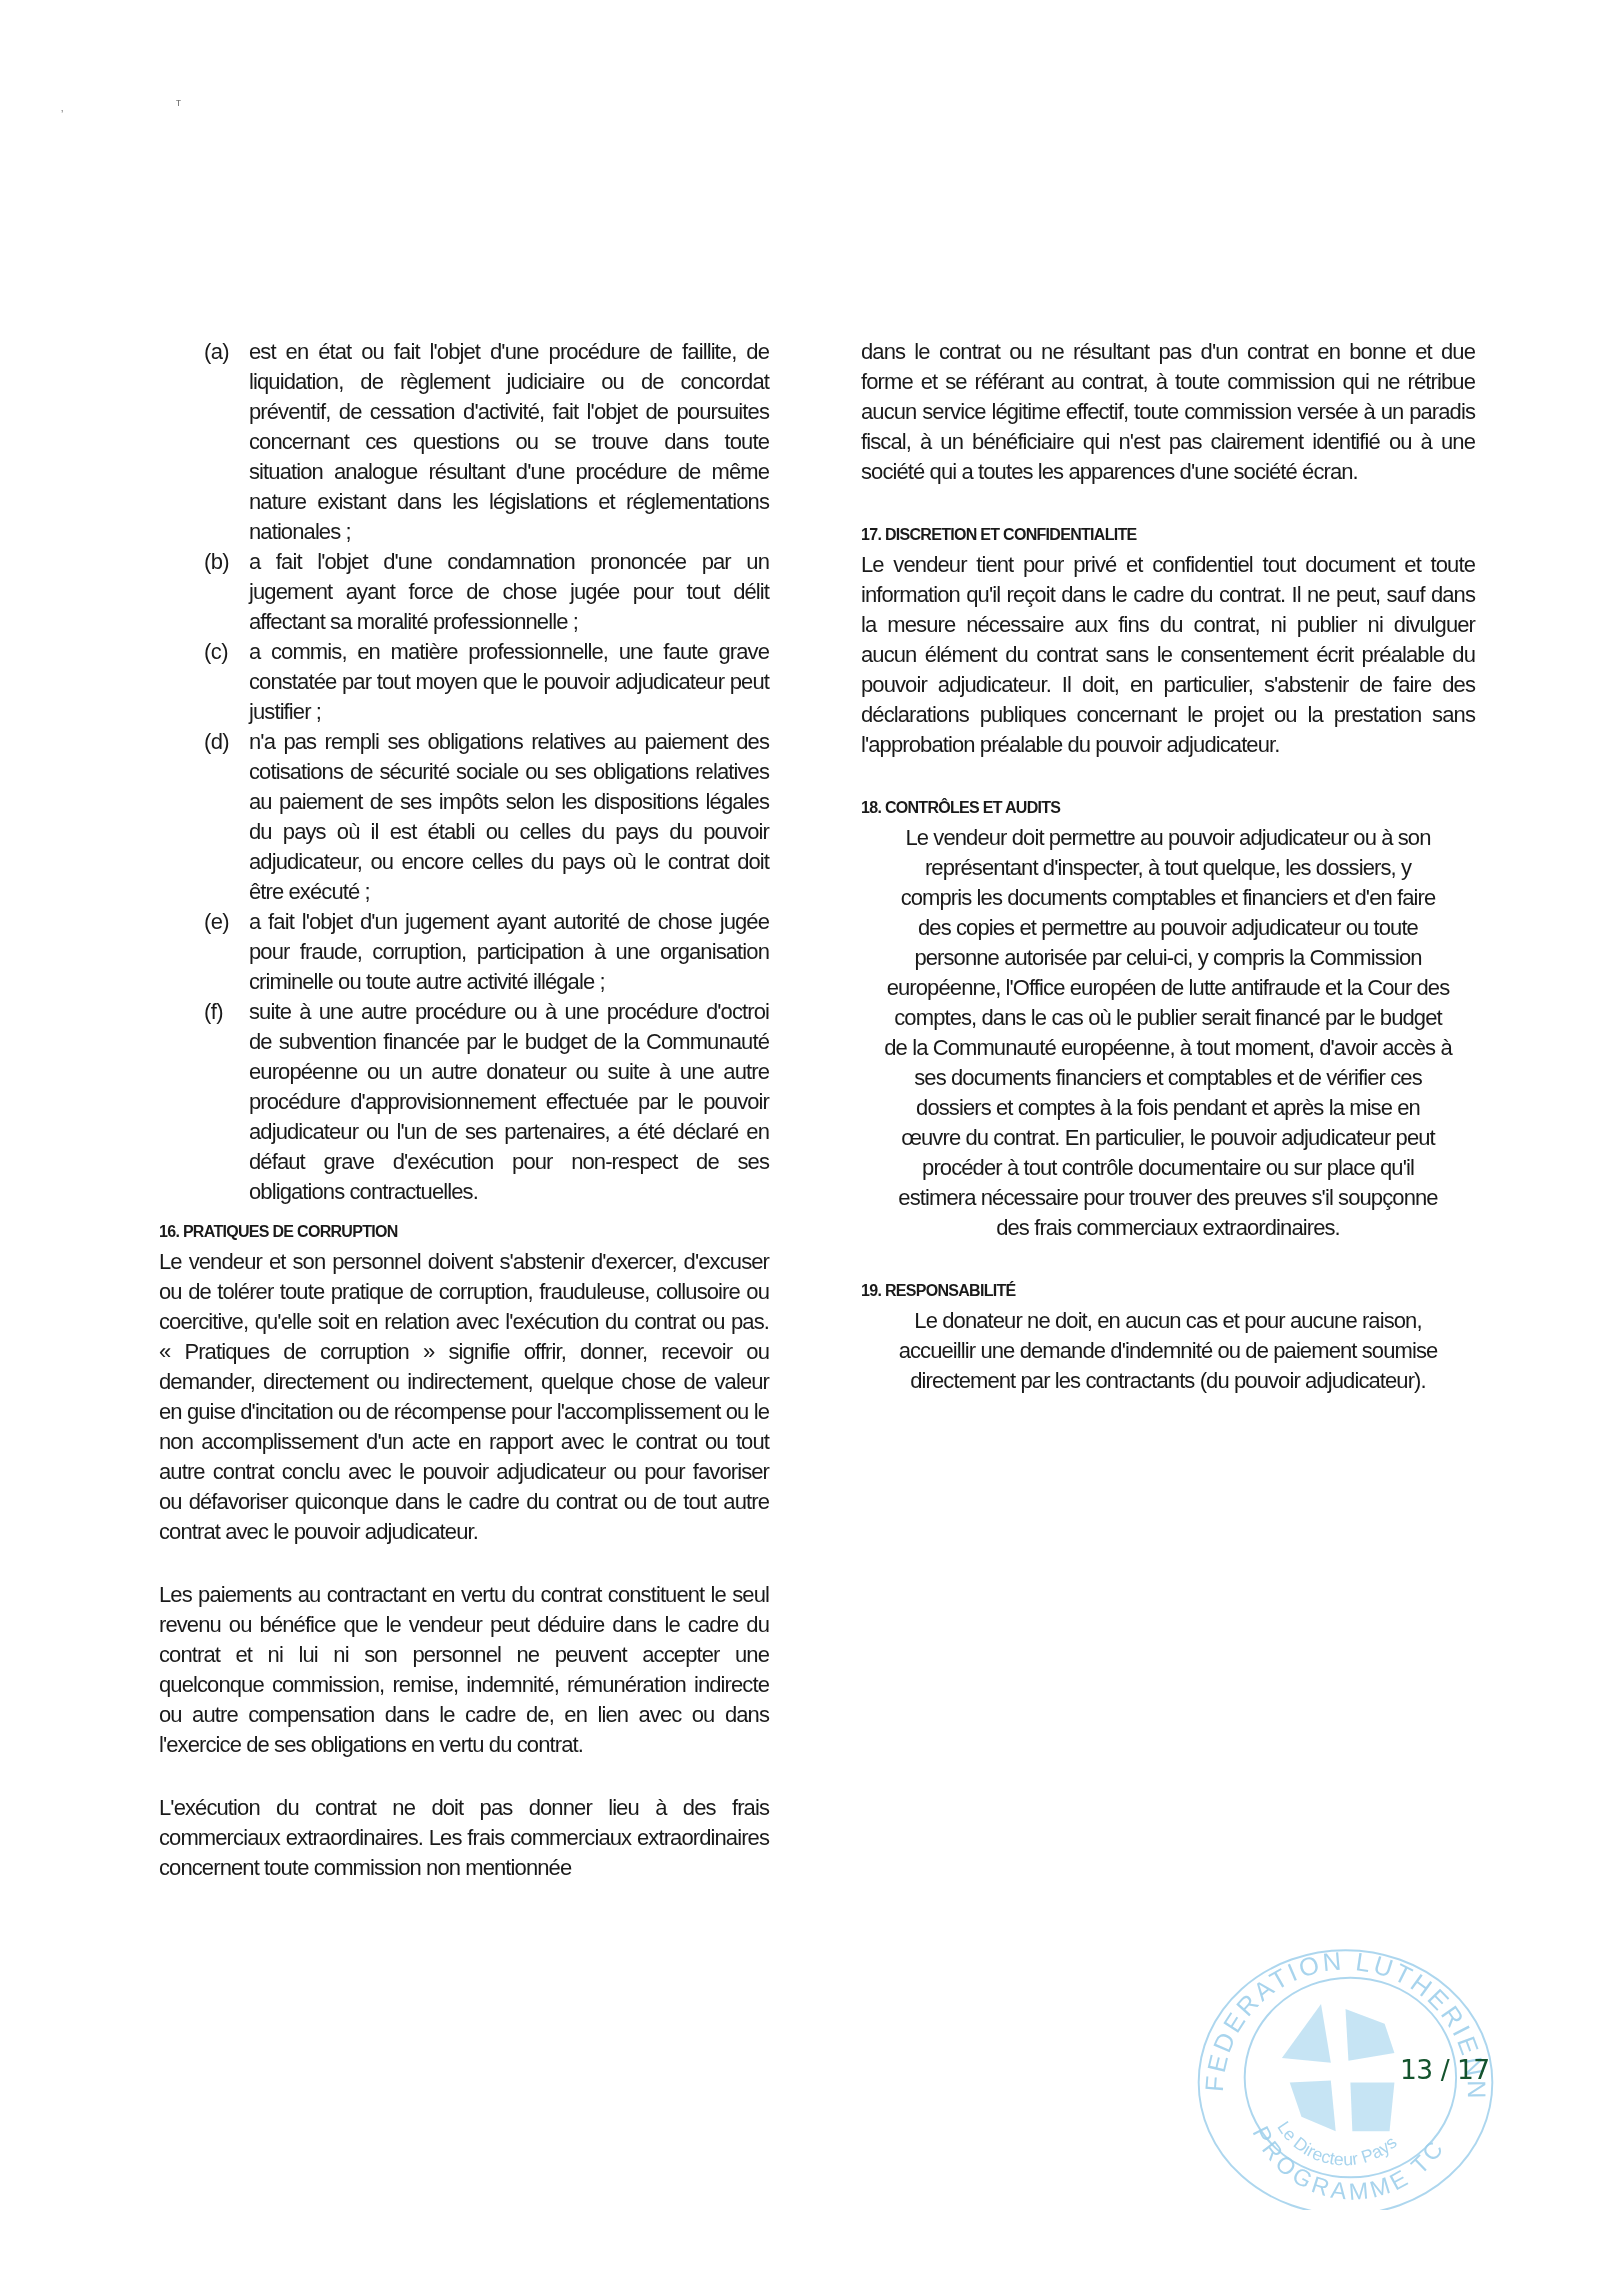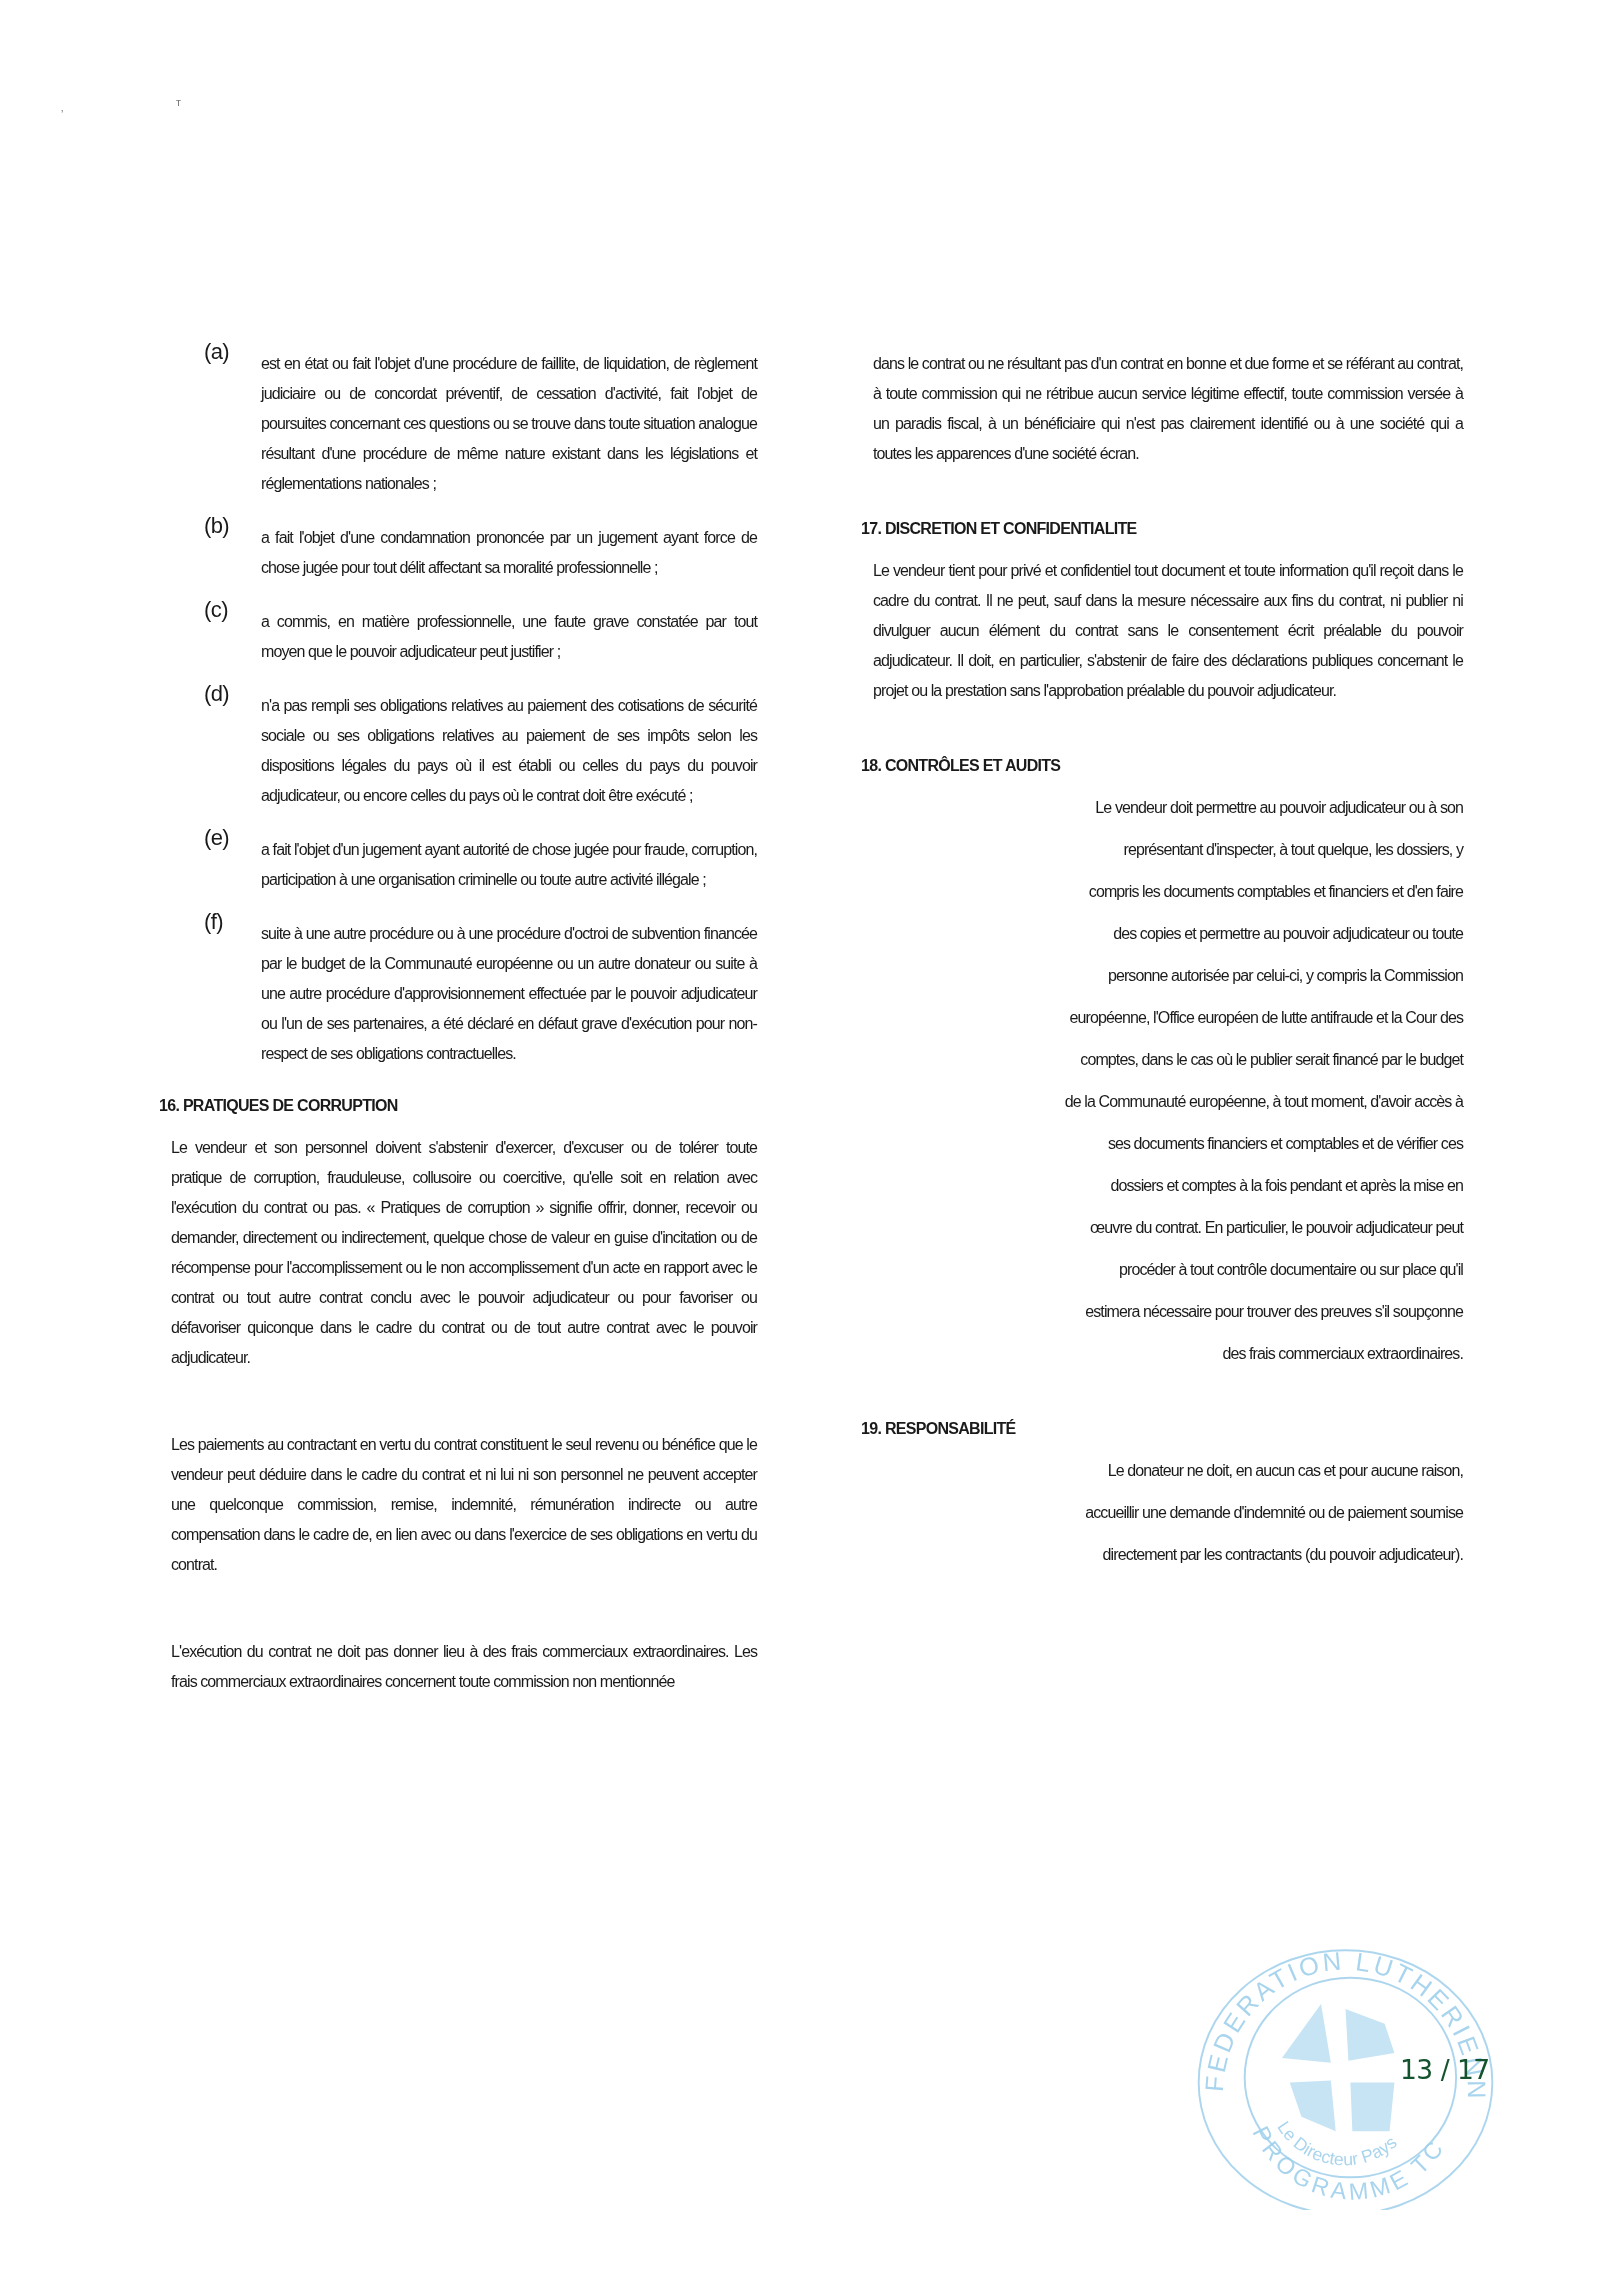--- a/index.html
+++ b/index.html
@@ -4,23 +4,23 @@
   <style>
     html, body { margin: 0; padding: 0; background: #ffffff; }
     body { width: 1620px; height: 2292px; position: relative; overflow: hidden;
            font-family: "Liberation Sans", sans-serif; color: #1a1a1a; }
     .page { position: absolute; left: 0; top: 0; width: 1620px; height: 2292px; background: #fff; }
     .mark { position: absolute; font-size: 10.8px; color: #777; }
     .col { position: absolute; top: 337px; }
     .col-left { left: 159px; width: 610px; }
     .col-right { left: 861px; width: 614px; }
     
-    .txt { font-size: 16px; line-height: 30px; letter-spacing: -0.9px; word-spacing: 0px;
-           text-align: justify; margin: 12px; }
-    .txt.left-align { text-align: right; }
+    .txt { font-size: 22px; line-height: 30px; letter-spacing: -0.9px; word-spacing: 0px;
+           text-align: justify; margin: 0; }
+    .txt.left-align { text-align: center; }
     .heading { font-size: 16px; line-height: 30px; font-weight: bold; letter-spacing: -0.7px; margin: 0; }
     .list { margin: 0; padding: 0; list-style: none; }
     .list-item { display: flex; align-items: flex-start; }
     .list-label { width: 45px; flex: 0 0 45px; padding-left: 45px; font-size: 22px; line-height: 30px; letter-spacing: -0.6px; }
     .list-text { flex: 1; }
     .gap-md { height: 33px; }
     .stamp { position: absolute; left: 1184px; top: 1945px; width: 323px; height: 265px; }
     .page-number { position: absolute; left: 1400px; top: 2054px; font-size: 26.5px; color: #14532d;
                    font-family: "DejaVu Sans", sans-serif; letter-spacing: -0.5px; }
   </style>

